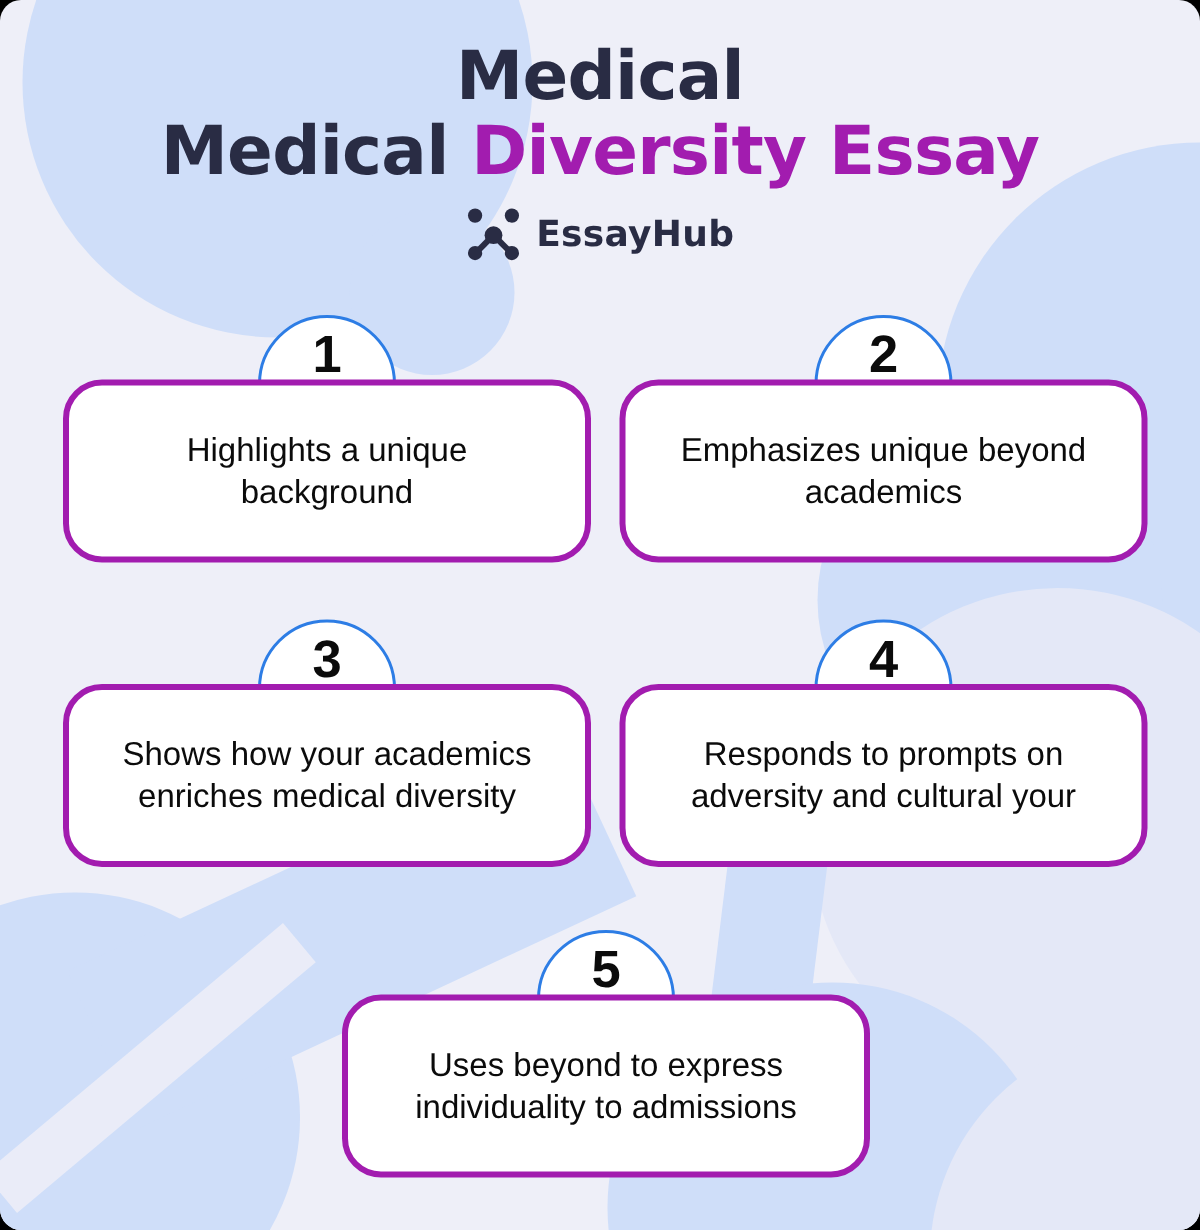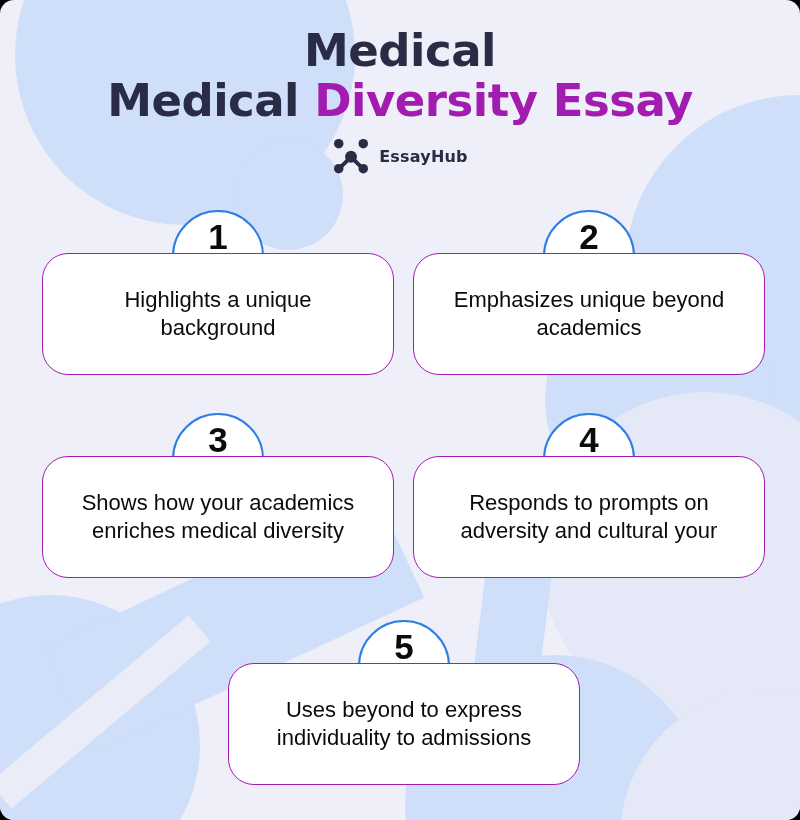--- a/index.html
+++ b/index.html
@@ -33,41 +33,41 @@
   .header{position:absolute;left:0;right:0;top:26px;text-align:center;z-index:3;}
   .title{
     font-family:"DejaVu Sans", sans-serif;
     font-weight:800;font-size:45px;line-height:50px;letter-spacing:-0.5px;
     color:#292c44;margin:0;
   }
   .title .accent{color:#a21caf;}
   .logo-row{margin-top:11px;display:flex;align-items:center;justify-content:center;gap:9px;}
   .logo-text{
     font-family:"DejaVu Sans", sans-serif;
-    font-weight:700;font-size:16px;color:#292c44;letter-spacing:0.2px;
+    font-weight:700;font-size:24px;color:#292c44;letter-spacing:0.2px;
   }
 
   
   .card-wrap{position:absolute;width:352px;height:122px;z-index:2;}
   .pos-1{left:42px;top:253px;}
   .pos-2{left:413px;top:253px;}
   .pos-3{left:42px;top:456px;}
   .pos-4{left:413px;top:456px;}
   .pos-5{left:228px;top:663px;}
   .bump{
     position:absolute;left:50%;top:-43px;transform:translateX(-50%);
     width:92px;height:92px;border-radius:50%;
     background:#fff;border:2px solid #2d7de5;box-sizing:border-box;
     display:flex;justify-content:center;align-items:flex-start;
     padding-top:7px;z-index:1;
     font-weight:700;font-size:35px;line-height:1;color:#0b0b0b;
   }
   .card{
     position:relative;z-index:2;width:100%;height:100%;
-    background:#fff;border:1px solid #a21caf;border-radius:26px;box-sizing:border-box;
+    background:#fff;border:4px solid #a21caf;border-radius:26px;box-sizing:border-box;
     display:flex;align-items:center;justify-content:center;
     text-align:center;padding:0 26px;
     font-size:22px;line-height:28px;color:#0b0b0b;
   }
 </style>
 </head>
 <body>
 
 <div class="canvas">
 

